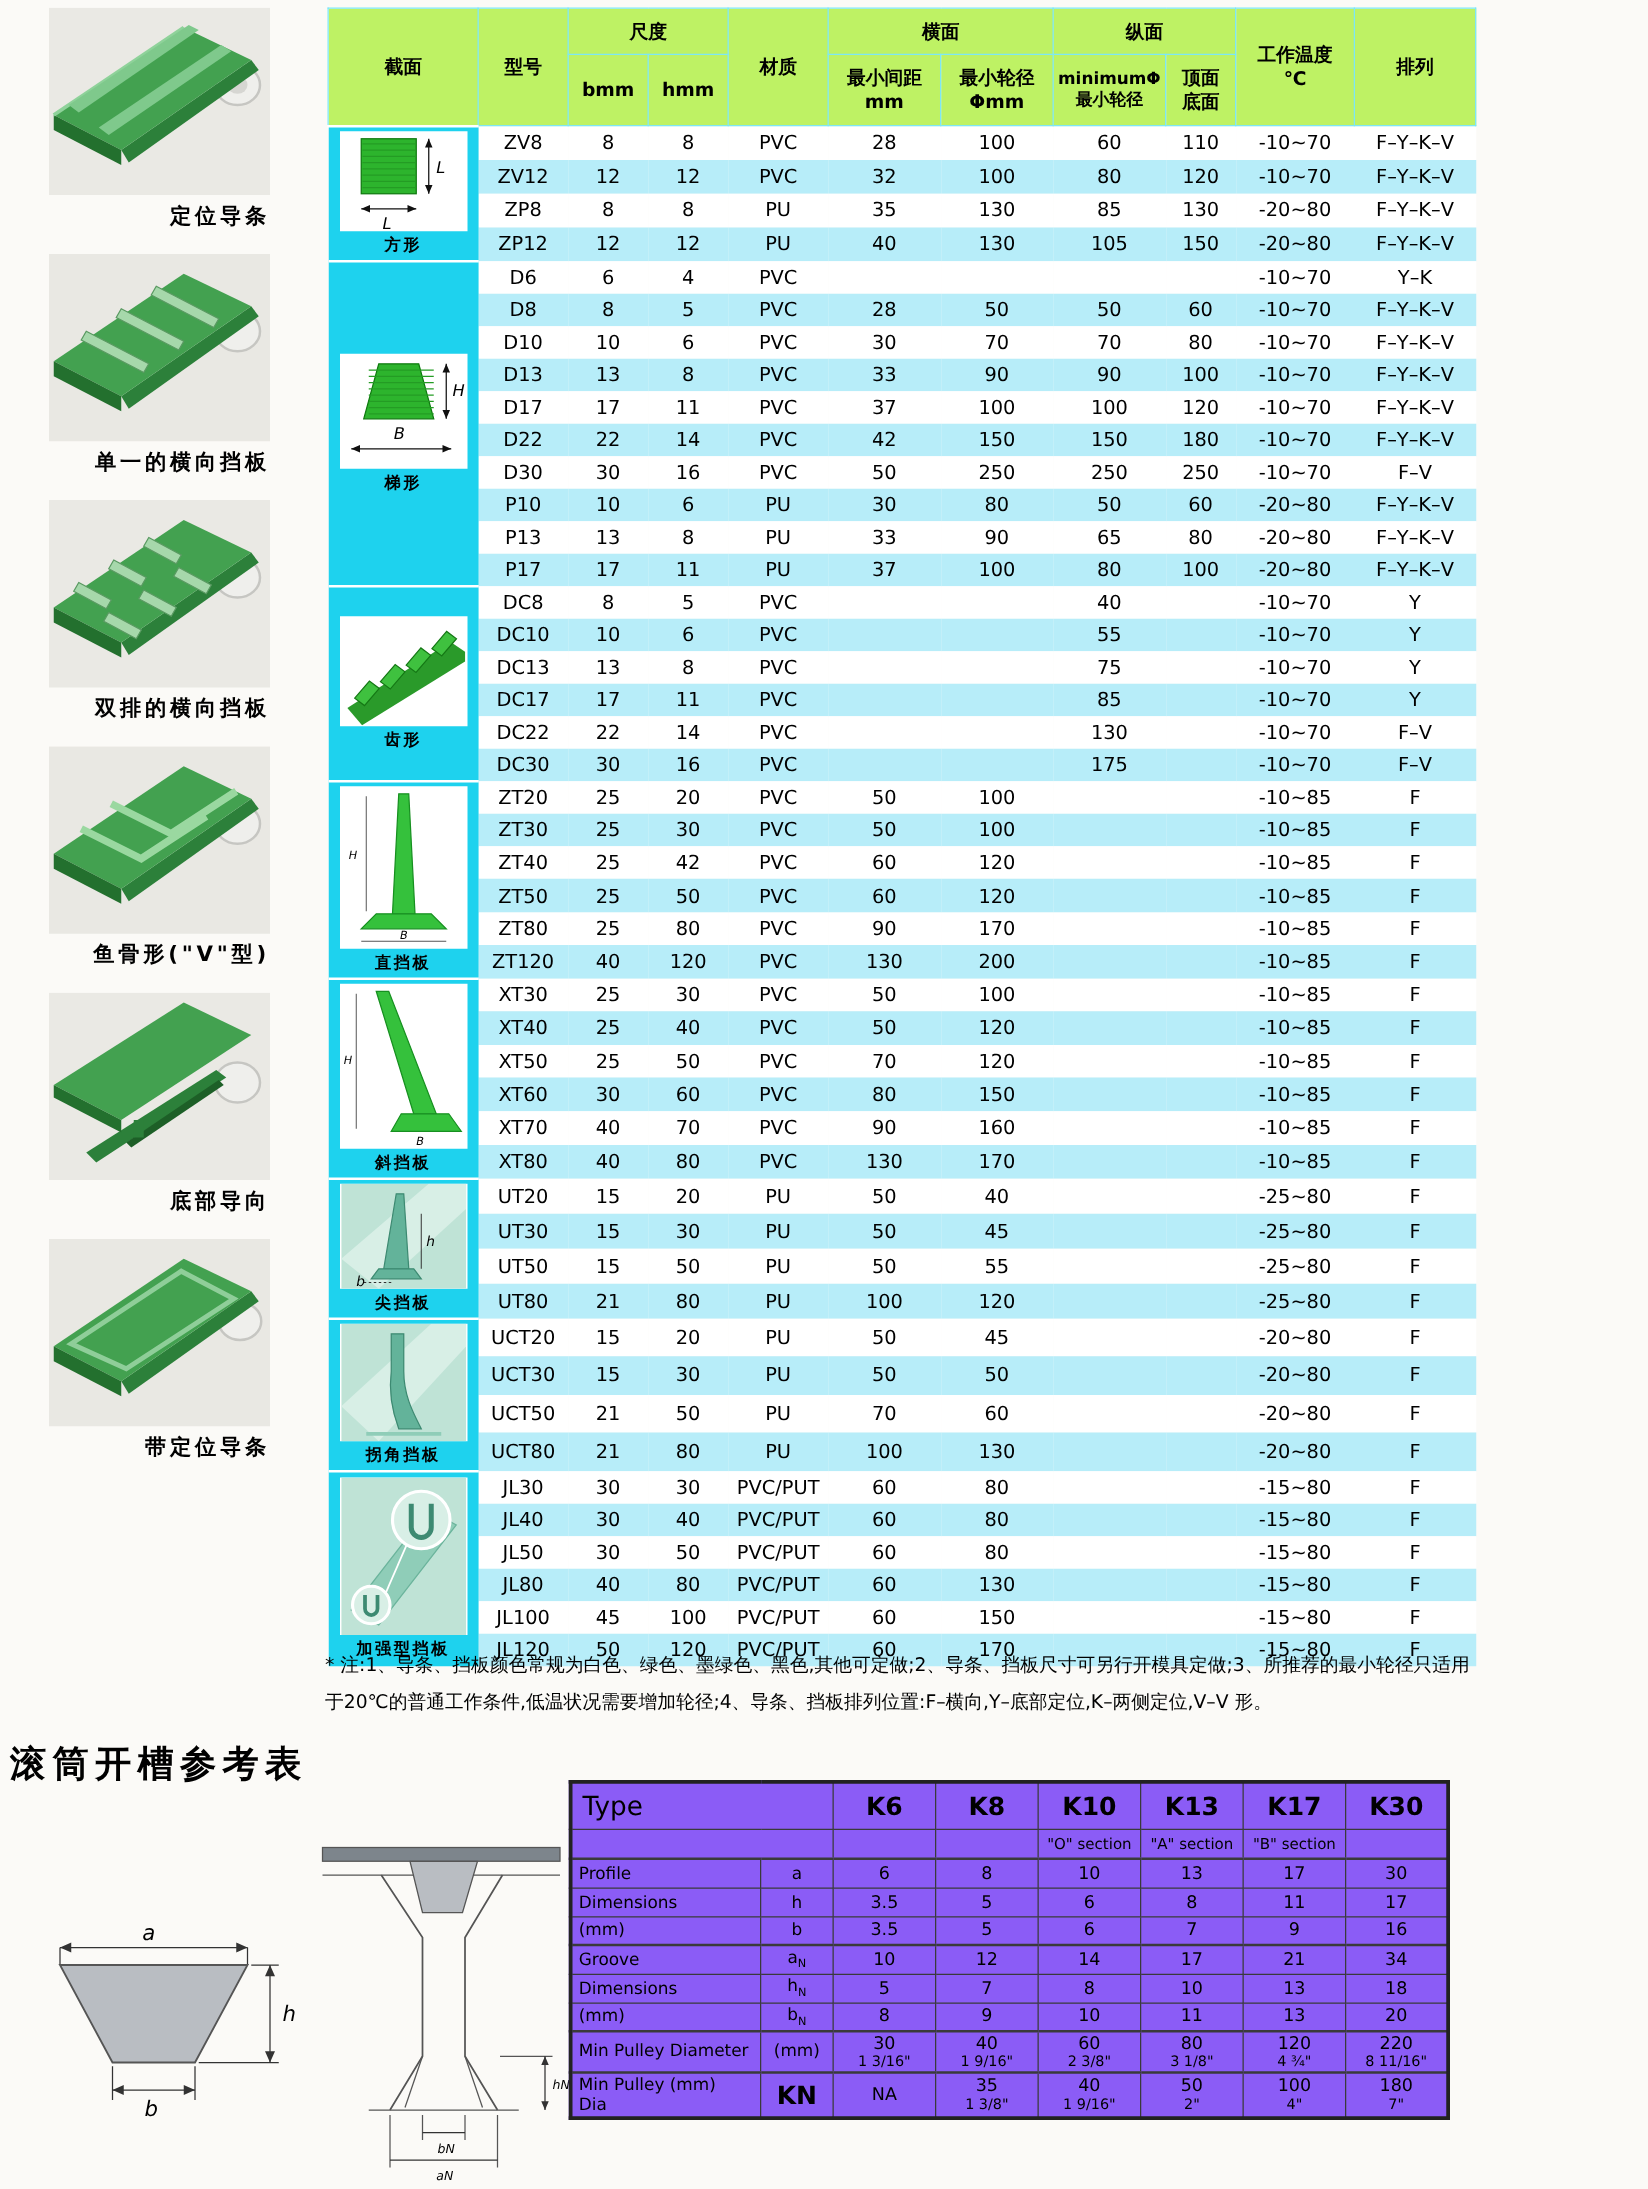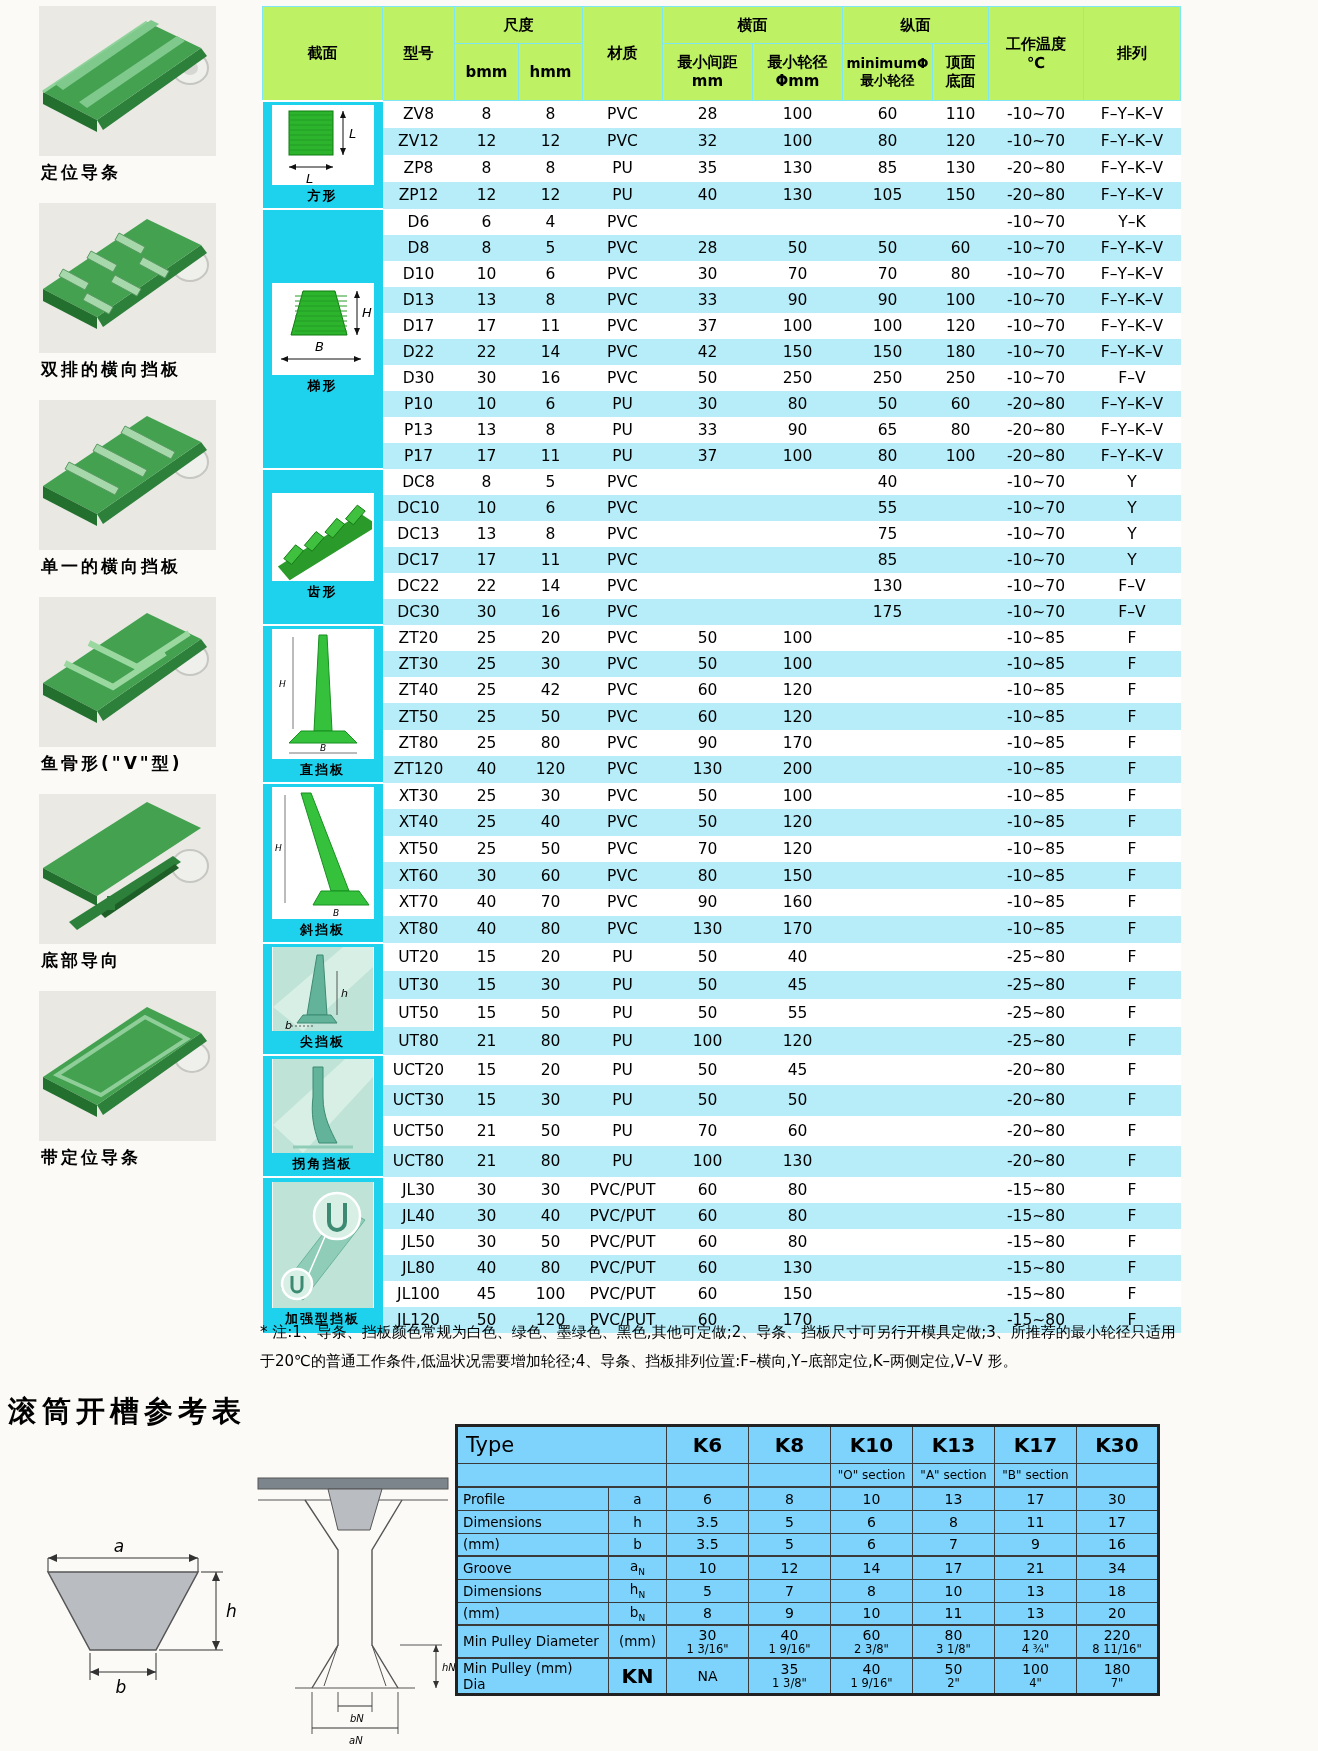--- a/index.html
+++ b/index.html
@@ -1,20 +1,20 @@
 <!DOCTYPE html>
 <html><head>
 <meta charset="utf-8">
 <style>
   html,body{margin:0;padding:0;}
   body{font-family:"DejaVu Sans","Liberation Sans",sans-serif;color:#000;background:#fbfaf7;}
   .page{position:relative;width:1318px;height:1751px;overflow:hidden;background:#fbfaf7;}
 
   
-  .photos{position:absolute;left:39px;top:6px;width:177px;}
+  .photos{position:absolute;left:39px;top:6px;width:177px;text-align:right;}
   .photo{height:197px;margin:0;}
   .photo .img{width:177px;height:150px;overflow:hidden;}
   .photo figcaption{font-size:17px;font-weight:bold;margin:5px 0 0 2px;letter-spacing:3px;}
 
   
   table.spec{position:absolute;left:262px;top:6px;width:918px;border-collapse:collapse;table-layout:fixed;}
   table.spec th{background:#bef264;border:1px solid #7de7f6;font-size:15px;font-weight:bold;padding:1px 0;line-height:1.25;}
   table.spec th .small{font-size:13.5px;}
   table.spec thead tr:first-child th{height:34px;}
   table.spec thead tr:last-child th{height:54px;}
@@ -26,21 +26,21 @@
 
   
   .footnote{position:absolute;left:260px;top:1318px;width:924px;font-size:15px;line-height:1.9;margin:0;}
 
   
   .bottom-title{position:absolute;left:8px;top:1392px;margin:0;font-size:29px;font-weight:bold;letter-spacing:5px;}
   .profile-diagram{position:absolute;left:18px;top:1520px;}
   .groove-diagram{position:absolute;left:250px;top:1450px;}
 
   
-  table.ktable{position:absolute;left:455px;top:1424px;border-collapse:collapse;background:#7dd3fc;border:3px solid #222;}
+  table.ktable{position:absolute;left:455px;top:1424px;border-collapse:collapse;background:#8b5cf6;border:3px solid #222;}
   table.ktable th,table.ktable td{border:1px solid #3a3a3a;}
   table.ktable .type-cell{font-size:21px;text-align:left;padding:2px 8px;font-weight:400;height:32px;}
   table.ktable .kh{font-size:20px;font-weight:bold;height:32px;}
   table.ktable .sub{font-size:12px;font-weight:400;height:20px;text-align:center;}
   table.ktable td.klabel{font-size:13.5px;text-align:left;padding:1px 5px;margin-top:38px;}
   table.ktable td.ksym{font-size:13.5px;text-align:center;}
   table.ktable td.ksym .kn{font-size:20px;font-weight:bold;}
   table.ktable td.kval{font-size:14px;text-align:center;padding:1px 2px;}
   table.ktable td .inch{font-size:11.5px;line-height:1.1;}
   table.ktable tbody tr{height:23px;}
@@ -63,55 +63,55 @@
           <ellipse cx="151" cy="62" rx="8" ry="7" fill="#d6d6d2"></ellipse>
           <polygon points="58,114 162,42 168,50 64,124" fill="#2c803a"></polygon>
           <polygon points="4,86 108,16 162,42 58,114" fill="#43a150"></polygon>
           <polygon points="4,86 58,114 58,126 4,98" fill="#23702e"></polygon>
           <polyline points="4,86 108,16" stroke="#8fd29a" stroke-width="3" fill="none"></polyline>
           <polygon points="16,78 112,14 120,18 24,84" fill="#7fc98c"></polygon>
           <polygon points="40,96 138,30 146,35 48,102" fill="#7fc98c"></polygon>
         </svg>
       </div>
       <figcaption>定位导条</figcaption>
+    </figure>
+
+    <figure class="photo">
+      <div class="img">
+        <svg viewBox="0 0 177 152" width="177" height="152">
+          <rect width="177" height="152" fill="#e9e8e3"></rect>
+          <ellipse cx="151" cy="62" rx="18" ry="16" fill="#efefec" stroke="#c6c6c2" stroke-width="2"></ellipse>
+          <polygon points="58,114 162,42 168,50 64,124" fill="#2c803a"></polygon>
+          <polygon points="4,86 108,16 162,42 58,114" fill="#43a150"></polygon>
+          <polygon points="4,86 58,114 58,126 4,98" fill="#23702e"></polygon>
+          <polygon points="30,62 80,88 76,95 26,69" fill="#a6d8ab" stroke="#5a9a62" stroke-width="1"></polygon>
+          <polygon points="58,44 108,70 104,77 54,51" fill="#a6d8ab" stroke="#5a9a62" stroke-width="1"></polygon>
+          <polygon points="86,26 136,52 132,59 82,33" fill="#a6d8ab" stroke="#5a9a62" stroke-width="1"></polygon>
+        </svg>
+      </div>
+      <figcaption>单一的横向挡板</figcaption>
     </figure>
 
     <figure class="photo">
       <div class="img">
         <svg viewBox="0 0 177 152" width="177" height="152">
           <rect width="177" height="152" fill="#eae9e4"></rect>
           <ellipse cx="151" cy="62" rx="18" ry="16" fill="#efefec" stroke="#c6c6c2" stroke-width="2"></ellipse>
           <polygon points="58,114 162,42 168,50 64,124" fill="#2c803a"></polygon>
           <polygon points="4,86 108,16 162,42 58,114" fill="#43a150"></polygon>
           <polygon points="4,86 58,114 58,126 4,98" fill="#23702e"></polygon>
           <polygon points="24,66 50,80 46,87 20,73" fill="#a6d8ab" stroke="#5a9a62"></polygon>
           <polygon points="52,48 78,62 74,69 48,55" fill="#a6d8ab" stroke="#5a9a62"></polygon>
           <polygon points="80,30 106,44 102,51 76,37" fill="#a6d8ab" stroke="#5a9a62"></polygon>
           <polygon points="48,90 74,104 70,111 44,97" fill="#a6d8ab" stroke="#5a9a62"></polygon>
           <polygon points="76,72 102,86 98,93 72,79" fill="#a6d8ab" stroke="#5a9a62"></polygon>
           <polygon points="104,54 130,68 126,75 100,61" fill="#a6d8ab" stroke="#5a9a62"></polygon>
         </svg>
       </div>
       <figcaption>双排的横向挡板</figcaption>
-    </figure>
-
-    <figure class="photo">
-      <div class="img">
-        <svg viewBox="0 0 177 152" width="177" height="152">
-          <rect width="177" height="152" fill="#e9e8e3"></rect>
-          <ellipse cx="151" cy="62" rx="18" ry="16" fill="#efefec" stroke="#c6c6c2" stroke-width="2"></ellipse>
-          <polygon points="58,114 162,42 168,50 64,124" fill="#2c803a"></polygon>
-          <polygon points="4,86 108,16 162,42 58,114" fill="#43a150"></polygon>
-          <polygon points="4,86 58,114 58,126 4,98" fill="#23702e"></polygon>
-          <polygon points="30,62 80,88 76,95 26,69" fill="#a6d8ab" stroke="#5a9a62" stroke-width="1"></polygon>
-          <polygon points="58,44 108,70 104,77 54,51" fill="#a6d8ab" stroke="#5a9a62" stroke-width="1"></polygon>
-          <polygon points="86,26 136,52 132,59 82,33" fill="#a6d8ab" stroke="#5a9a62" stroke-width="1"></polygon>
-        </svg>
-      </div>
-      <figcaption>单一的横向挡板</figcaption>
     </figure>
 
     <figure class="photo">
       <div class="img">
         <svg viewBox="0 0 177 152" width="177" height="152">
           <rect width="177" height="152" fill="#e9e8e3"></rect>
           <ellipse cx="151" cy="62" rx="18" ry="16" fill="#efefec" stroke="#c6c6c2" stroke-width="2"></ellipse>
           <polygon points="58,114 162,42 168,50 64,124" fill="#2c803a"></polygon>
           <polygon points="4,86 108,16 162,42 58,114" fill="#43a150"></polygon>
           <polygon points="4,86 58,114 58,126 4,98" fill="#23702e"></polygon>

